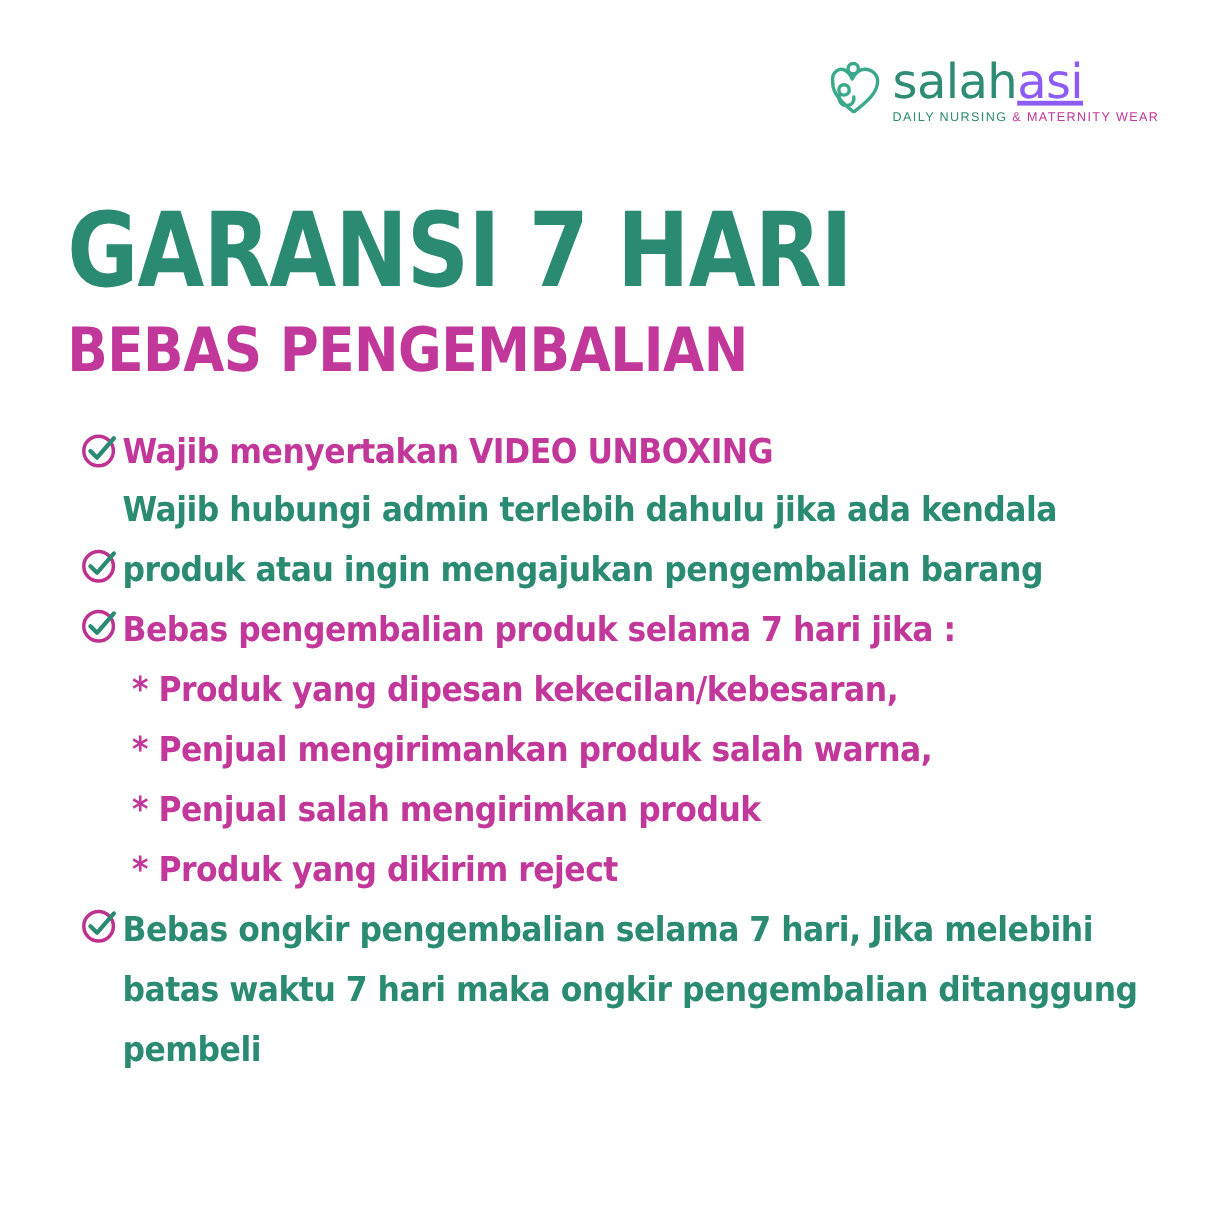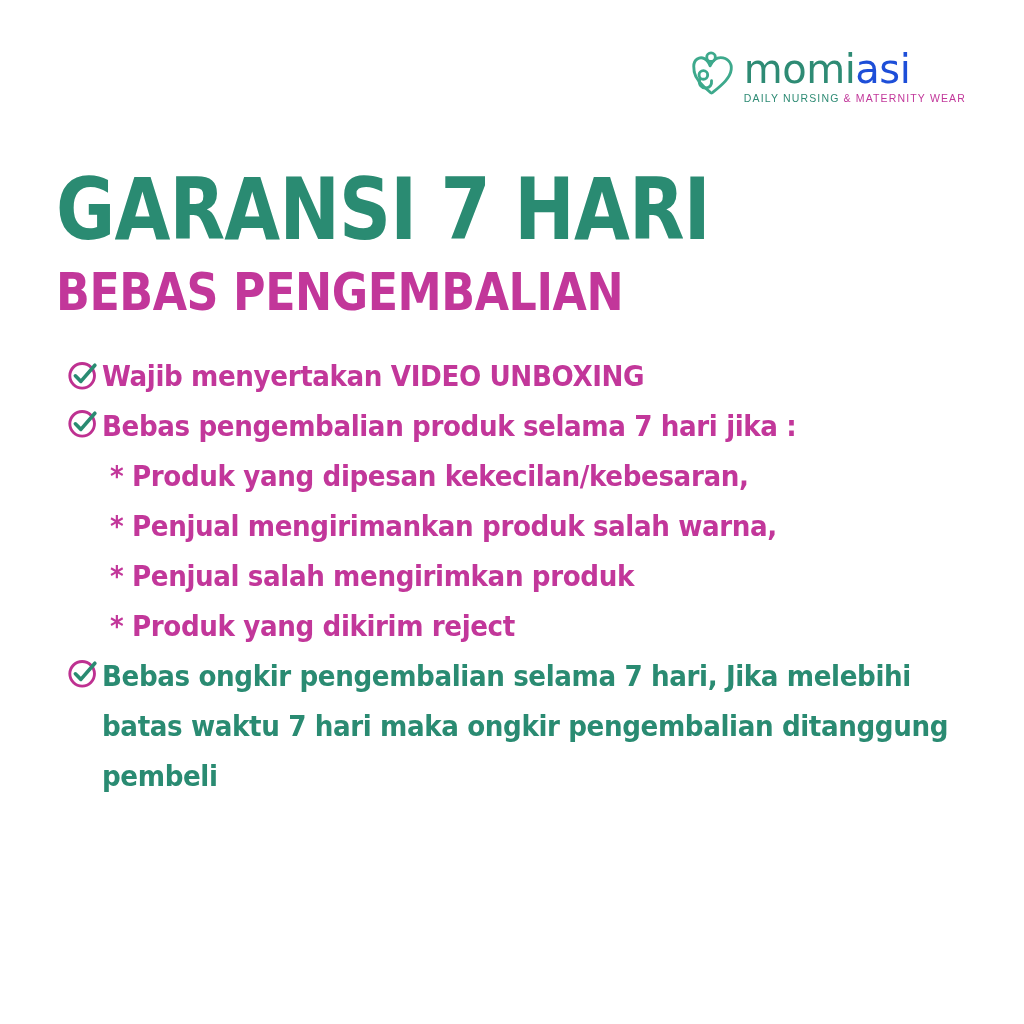--- a/index.html
+++ b/index.html
@@ -38,21 +38,21 @@
   }
   .brand-word {
     font-family: "DejaVu Sans", sans-serif;
     font-size: 40px;
     line-height: 42px;
     font-weight: 400;
     letter-spacing: -0.5px;
     white-space: nowrap;
   }
   .brand-word .w1 { color: #2E8B74; }
-  .brand-word .w2 { color: #1d4ed8; }
+  .brand-word .w2 { color: #8b5cf6; text-decoration: underline; }
   .brand-tagline {
     font-family: "Liberation Sans", sans-serif;
     font-size: 10.5px;
     line-height: 13px;
     letter-spacing: 1.15px;
     font-weight: 400;
     white-space: nowrap;
     margin-top: 2px;
   }
   .brand-tagline .t1 { color: #2E8B74; text-align: center; }
@@ -157,21 +157,21 @@
              C30 75 16 62 13 46 Z" fill="none" stroke="#3DA98C" stroke-width="6" stroke-linecap="round" stroke-linejoin="round"></path>
 
     <circle cx="48" cy="15" r="9" fill="none" stroke="#3DA98C" stroke-width="6"></circle>
 
     <circle cx="32" cy="52" r="9" fill="none" stroke="#3DA98C" stroke-width="6"></circle>
 
     <path d="M24 62 C22 72 28 80 38 79 C46 78 50 72 49 64" fill="none" stroke="#3DA98C" stroke-width="6" stroke-linecap="round"></path>
   </svg>
   <div class="brand-text">
     <div class="brand-word">
-      <span class="w1">momi</span><span class="w2">asi</span>
+      <span class="w1">salah</span><span class="w2">asi</span>
     </div>
     <div class="brand-tagline">
       <span class="t1">DAILY NURSING</span>
       <span class="t2">&amp;</span>
       <span class="t3">MATERNITY WEAR</span>
     </div>
   </div>
 </div>
 
 <div class="headline-wrap">
@@ -184,20 +184,30 @@
   <div class="bullet" id="bullet-1">
     <svg class="check-icon" viewBox="0 0 40 40">
       <circle cx="19" cy="21" r="14.5" fill="none" stroke="#BE3191" stroke-width="3.4"></circle>
       <path d="M11 21 L17.5 27.5 L34 8.5" fill="none" stroke="#2A8B72" stroke-width="4.2" stroke-linecap="round" stroke-linejoin="round"></path>
     </svg>
     <div class="bullet-body">
       <div class="line pink">Wajib menyertakan VIDEO UNBOXING</div>
     </div>
   </div>
 
+  <div class="bullet" id="bullet-2">
+    <svg class="check-icon" viewBox="0 0 40 40">
+      <circle cx="19" cy="21" r="14.5" fill="none" stroke="#BE3191" stroke-width="3.4"></circle>
+      <path d="M11 21 L17.5 27.5 L34 8.5" fill="none" stroke="#2A8B72" stroke-width="4.2" stroke-linecap="round" stroke-linejoin="round"></path>
+    </svg>
+    <div class="bullet-body">
+      <div class="line teal"> Wajib hubungi admin terlebih dahulu jika ada kendala</div>
+      <div class="line teal">produk atau ingin mengajukan pengembalian barang</div>
+    </div>
+  </div>
 
   <div class="bullet" id="bullet-3">
     <svg class="check-icon" viewBox="0 0 40 40">
       <circle cx="19" cy="21" r="14.5" fill="none" stroke="#BE3191" stroke-width="3.4"></circle>
       <path d="M11 21 L17.5 27.5 L34 8.5" fill="none" stroke="#2A8B72" stroke-width="4.2" stroke-linecap="round" stroke-linejoin="round"></path>
     </svg>
     <div class="bullet-body">
       <div class="line pink">Bebas pengembalian produk selama 7 hari jika :</div>
       <div class="sub-line">* Produk yang dipesan kekecilan/kebesaran,</div>
       <div class="sub-line">* Penjual mengirimankan produk salah warna,</div>

